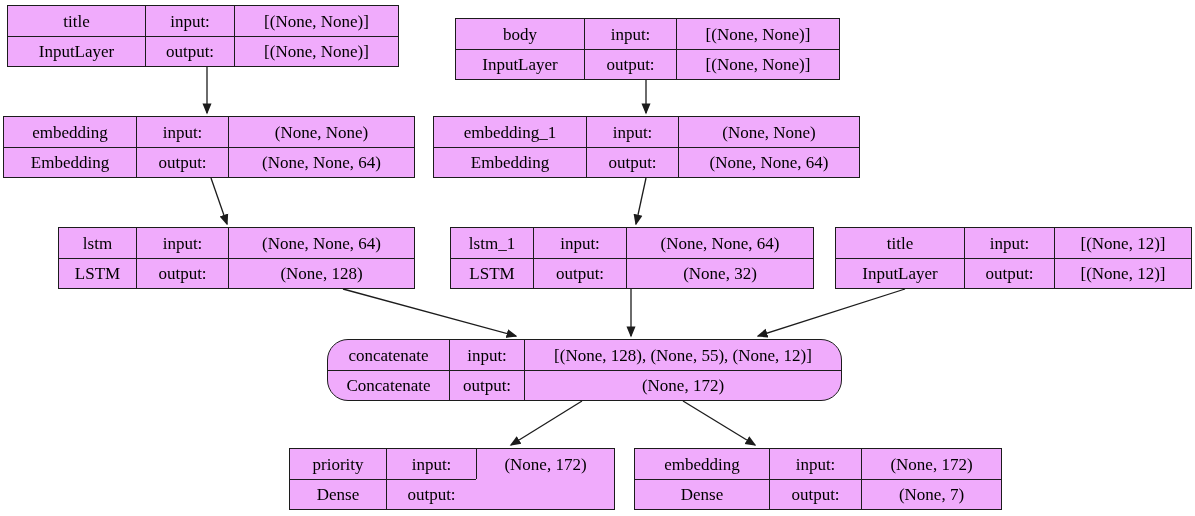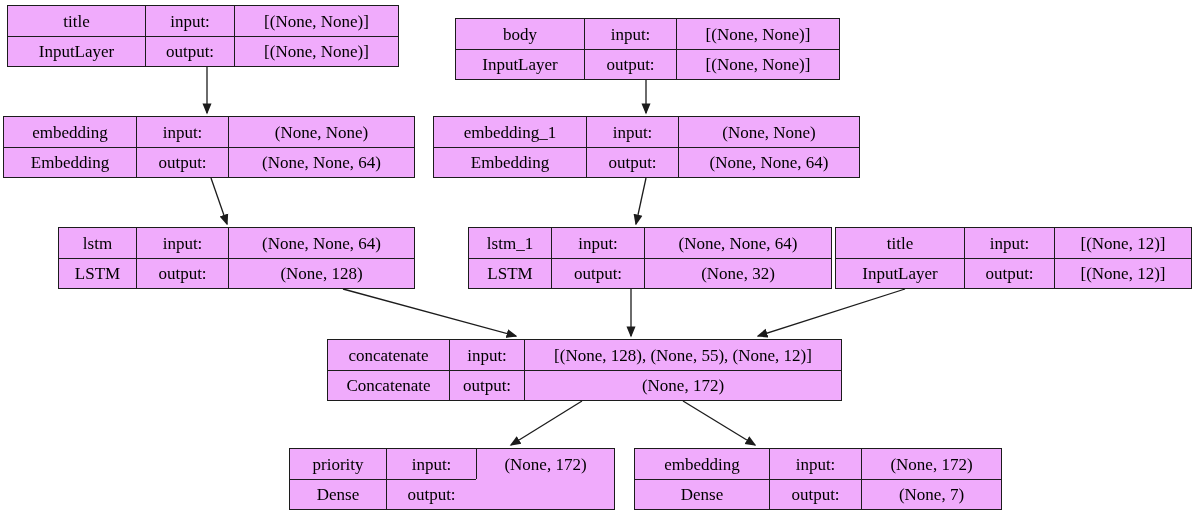--- a/index.html
+++ b/index.html
@@ -79,39 +79,39 @@
 
   <div class="node" style="left:58px;top:227px;grid-template-columns:77px 92px 186px;">
     <div class="cell">lstm</div>
     <div class="cell">input:</div>
     <div class="cell">(None, None, 64)</div>
     <div class="cell">LSTM</div>
     <div class="cell">output:</div>
     <div class="cell">(None, 128)</div>
   </div>
 
-  <div class="node" style="left:468px;top:227px;grid-template-columns:82px 93px 187px;">
+  <div class="node" style="left:450px;top:227px;grid-template-columns:82px 93px 187px;">
     <div class="cell">lstm_1</div>
     <div class="cell">input:</div>
     <div class="cell">(None, None, 64)</div>
     <div class="cell">LSTM</div>
     <div class="cell">output:</div>
     <div class="cell">(None, 32)</div>
   </div>
 
   <div class="node" style="left:835px;top:227px;grid-template-columns:128px 90px 137px;">
     <div class="cell">title</div>
     <div class="cell">input:</div>
     <div class="cell">[(None, 12)]</div>
     <div class="cell">InputLayer</div>
     <div class="cell">output:</div>
     <div class="cell">[(None, 12)]</div>
   </div>
 
-  <div class="node" style="left:327px;top:339px;grid-template-columns:121px 75px 317px;">
+  <div class="node" style="left:327px;top:339px;grid-template-columns:121px 75px 317px;border-radius:21px;">
     <div class="cell">concatenate</div>
     <div class="cell">input:</div>
     <div class="cell">[(None, 128), (None, 55), (None, 12)]</div>
     <div class="cell">Concatenate</div>
     <div class="cell">output:</div>
     <div class="cell">(None, 172)</div>
   </div>
 
   <div class="node" style="left:289px;top:448px;grid-template-columns:96px 90px 138px;">
     <div class="cell">priority</div>

